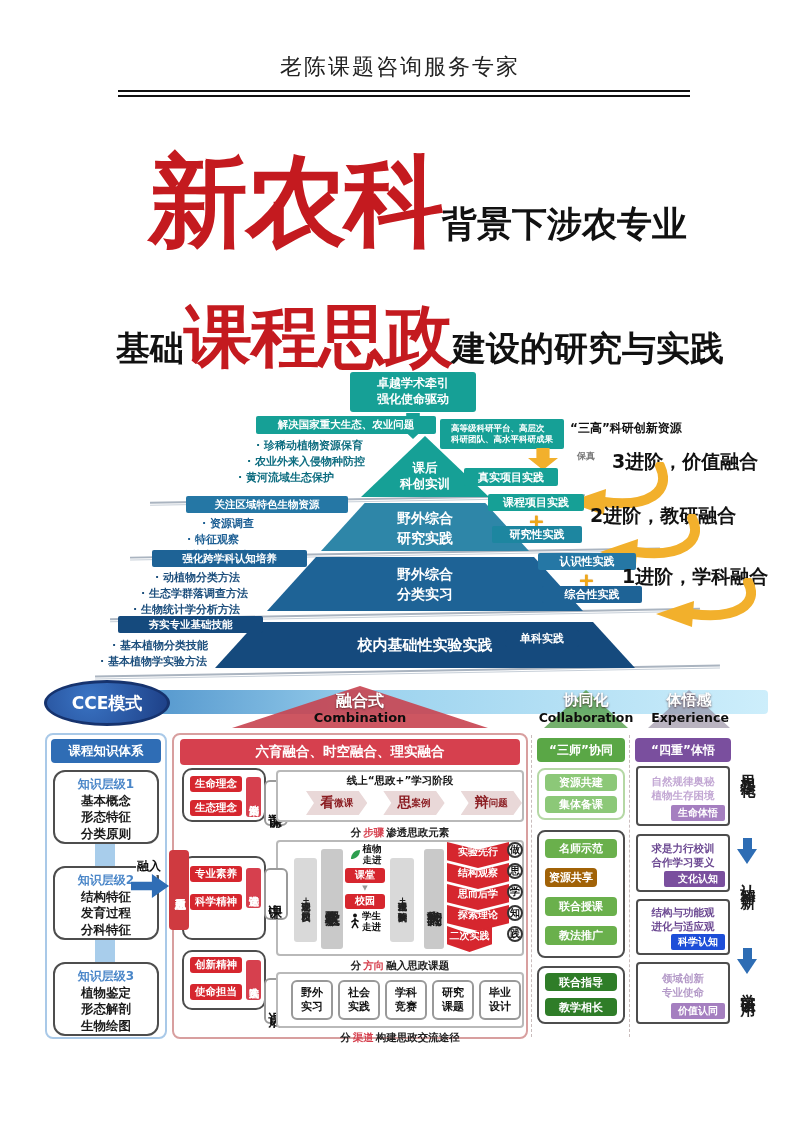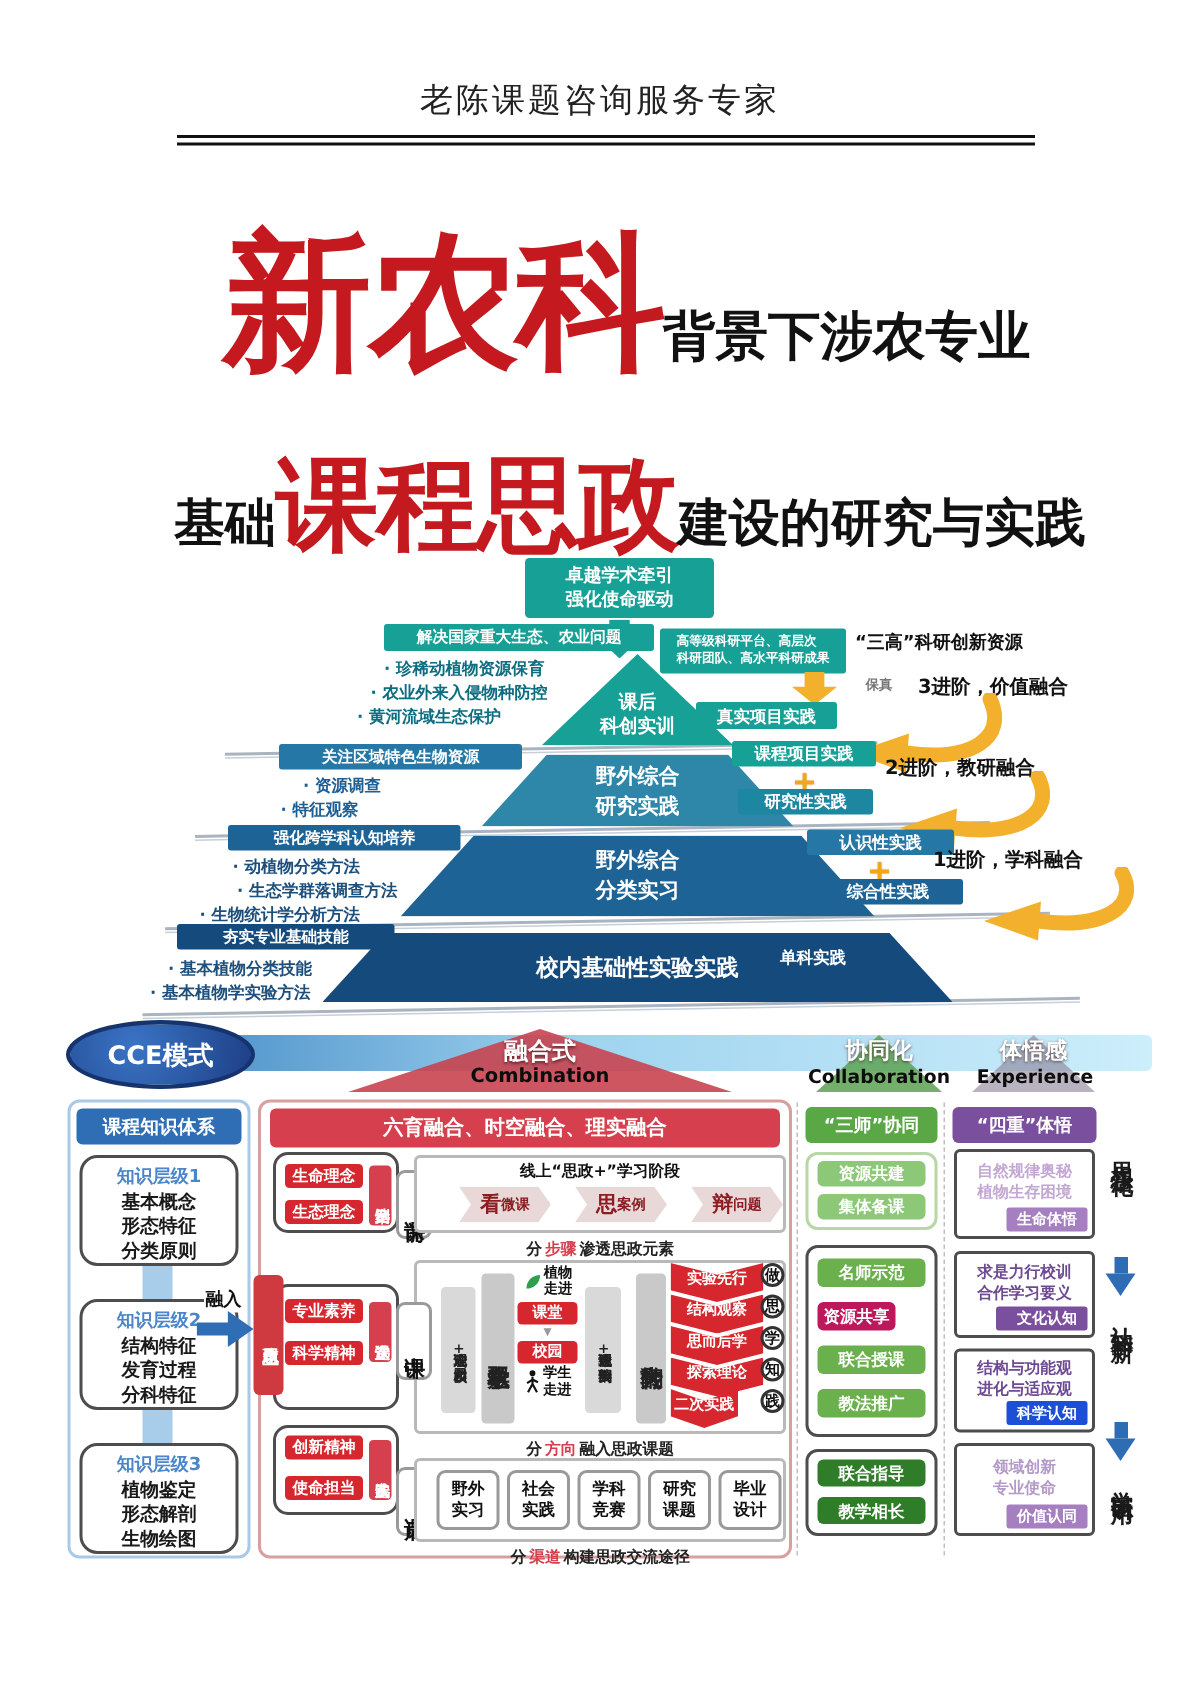--- a/index.html
+++ b/index.html
@@ -24,21 +24,21 @@
   .t-small{font-size:35px;font-weight:900;color:#111;}
   .t-small2{font-size:34px;font-weight:900;color:#111;}
 
   
   .pyr-level{color:#fff;font-weight:bold;text-align:center;}
   .sep{height:4px;border-top:2px solid #aab4c0;border-bottom:1px solid #c7cfd8;transform:rotate(-1deg);}
   .la-head{color:#fff;font-weight:bold;font-size:10.5px;display:flex;align-items:center;justify-content:center;border-radius:2px;}
   .la-item{font-size:11px;font-weight:bold;line-height:1.45;}
   .la-item::before{content:"· ";}
   .rbox{color:#fff;font-weight:bold;font-size:11px;display:flex;align-items:center;justify-content:center;border-radius:2px;}
-  .note{font-size:13px;font-weight:bold;color:#111;white-space:nowrap;}
+  .note{font-size:19px;font-weight:bold;color:#111;white-space:nowrap;}
   .plus{color:#f0a818;font-size:20px;font-weight:900;line-height:1;text-shadow:0 0 1px #c87f10;}
   .ydown{clip-path:polygon(28% 0,72% 0,72% 45%,100% 45%,50% 100%,0 45%,28% 45%);background:#f2b02c;}
   .tdown{clip-path:polygon(30% 0,70% 0,70% 38%,100% 38%,50% 100%,0 38%,30% 38%);background:#16a096;}
 
   
   .band{background:linear-gradient(90deg,#3f86c4,#9fd4ef 45%,#cdeefb);border-radius:4px;}
   .tri{clip-path:polygon(50% 0,100% 100%,0 100%);}
   .cce-oval{border-radius:50%;background:radial-gradient(circle at 35% 35%,#3a74c4,#1d3f86);
             border:3px solid #16336e;color:#fff;font-weight:bold;font-size:17px;}
   .bandzh{font-size:16px;font-weight:900;color:#fff;text-shadow:0 1px 2px rgba(60,20,20,.7);text-align:center;}
@@ -122,21 +122,21 @@
     <div class="abs la-head" style="left:186px;top:496px;width:162px;height:17px;background:#2577a5;">关注区域特色生物资源</div>
     <div class="abs" style="left:172px;top:516px;color:#1d5f94;">
       <div class="la-item" style="margin-left:30px;">资源调查</div>
       <div class="la-item" style="margin-left:15px;">特征观察</div>
       <div class="la-item">群落生态观测</div>
     </div>
 
     <div class="abs la-head" style="left:152px;top:550px;width:155px;height:17px;background:#1e6396;">强化跨学科认知培养</div>
     <div class="abs" style="left:133px;top:570px;color:#1d4f7d;">
       <div class="la-item" style="margin-left:22px;">动植物分类方法</div>
-      <div class="la-item" style="margin-left:25px;">生态学群落调查方法</div>
+      <div class="la-item" style="margin-left:8px;">生态学群落调查方法</div>
       <div class="la-item">生物统计学分析方法</div>
     </div>
 
     <div class="abs la-head" style="left:118px;top:616px;width:145px;height:17px;background:#154a7d;">夯实专业基础技能</div>
     <div class="abs" style="left:100px;top:638px;color:#1d4f7d;">
       <div class="la-item" style="margin-left:12px;">基本植物分类技能</div>
       <div class="la-item">基本植物学实验方法</div>
     </div>
 
     <div class="abs rbox pre" style="left:440px;top:419px;width:124px;height:30px;background:#16a096;font-size:8.5px;line-height:1.35;">高等级科研平台、高层次
@@ -334,21 +334,21 @@
   <div class="abs dash" style="left:531px;top:735px;height:302px;"></div>
 
   <div>
     <div class="abs hdr" style="left:537px;top:738px;width:88px;height:24px;background:#5aa746;font-size:12px;">“三师”协同</div>
     <div class="abs" style="left:537px;top:768px;width:88px;height:52px;border:2px solid #b5d8a5;border-radius:8px;"></div>
     <div class="abs greenbox" style="left:545px;top:774px;width:72px;height:17px;background:#8cc878;">资源共建</div>
     <div class="abs greenbox" style="left:545px;top:796px;width:72px;height:17px;background:#8cc878;">集体备课</div>
 
     <div class="abs" style="left:537px;top:830px;width:88px;height:128px;border:2px solid #4d4d4d;border-radius:8px;"></div>
     <div class="abs greenbox" style="left:545px;top:839px;width:72px;height:19px;background:#6ab04c;">名师示范</div>
-    <div class="abs greenbox" style="left:545px;top:868px;width:52px;height:19px;background:#be185d;">资源共享</div>
+    <div class="abs greenbox" style="left:545px;top:868px;width:52px;height:19px;background:#a16207;">资源共享</div>
     <div class="abs greenbox" style="left:545px;top:897px;width:72px;height:19px;background:#6ab04c;">联合授课</div>
     <div class="abs greenbox" style="left:545px;top:926px;width:72px;height:19px;background:#6ab04c;">教法推广</div>
 
     <div class="abs" style="left:537px;top:966px;width:88px;height:58px;border:2px solid #4d4d4d;border-radius:8px;"></div>
     <div class="abs greenbox" style="left:545px;top:973px;width:72px;height:18px;background:#2f7d28;">联合指导</div>
     <div class="abs greenbox" style="left:545px;top:998px;width:72px;height:18px;background:#2f7d28;">教学相长</div>
   </div>
 
   <div class="abs dash" style="left:629px;top:735px;height:302px;"></div>
 

